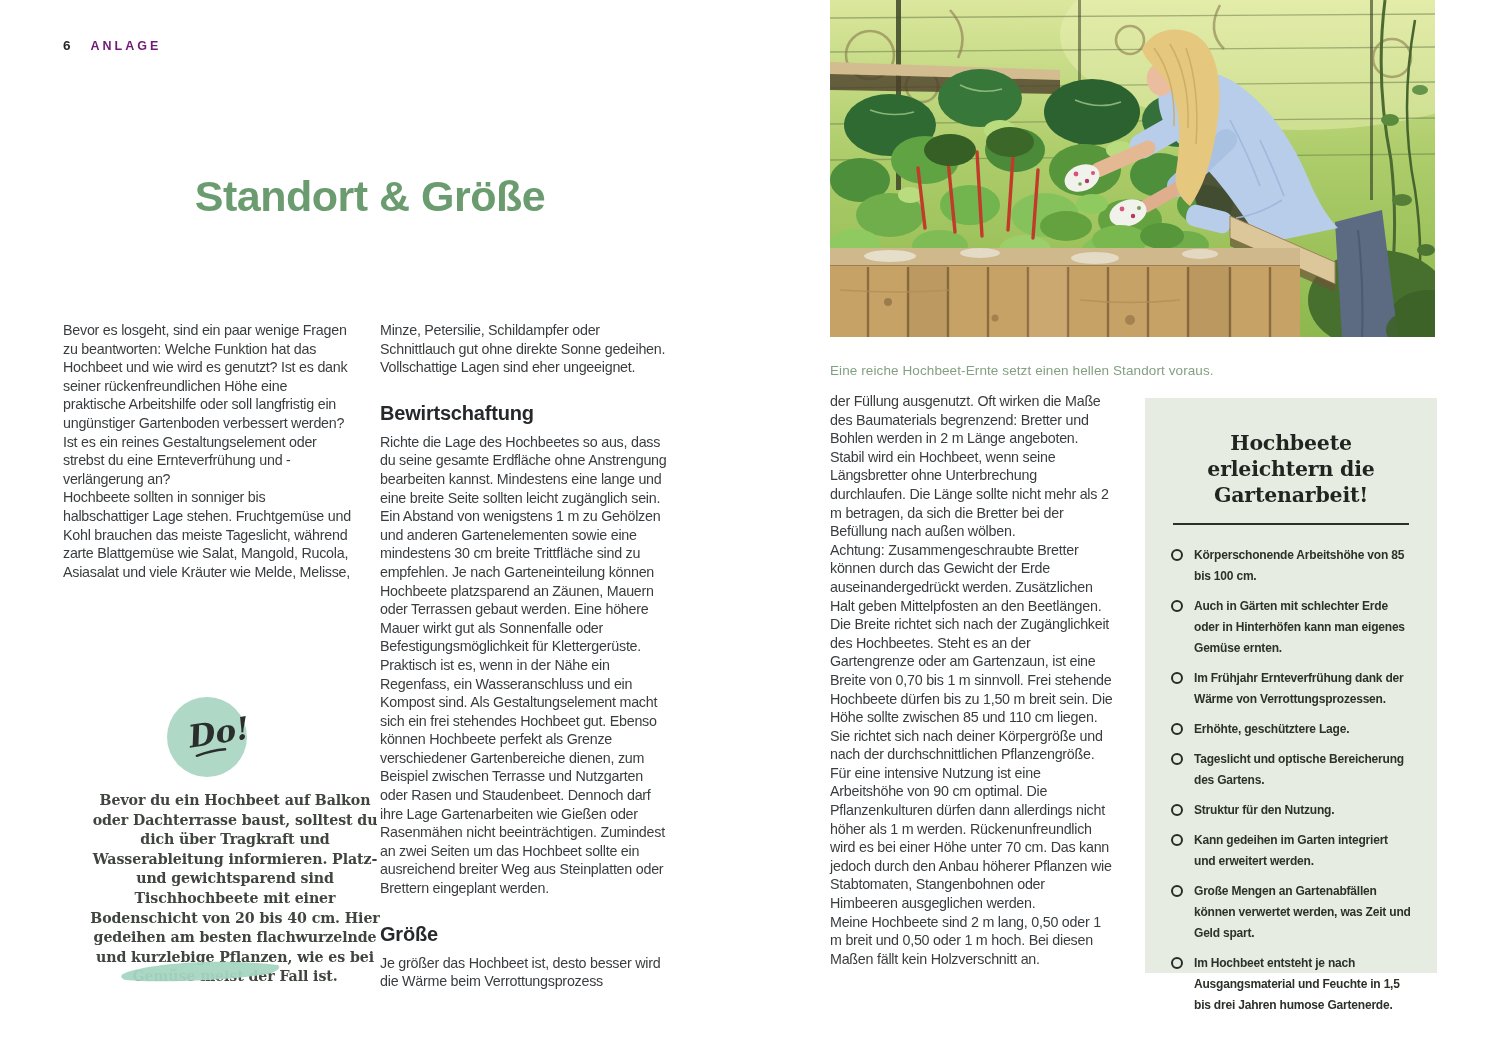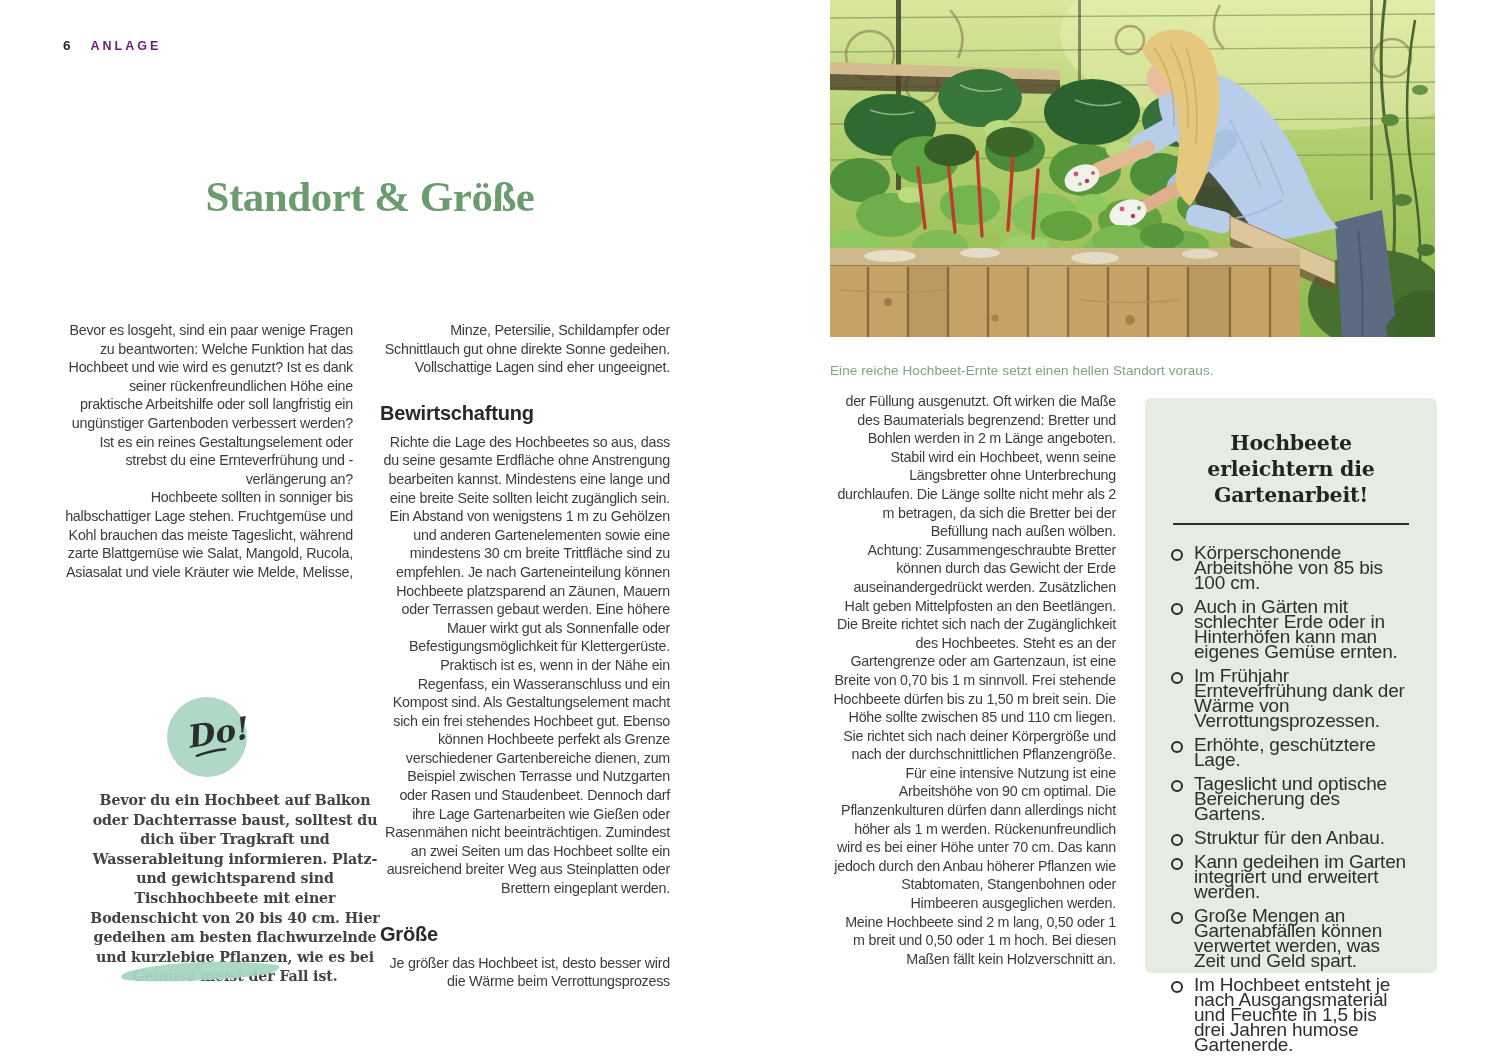--- a/index.html
+++ b/index.html
@@ -3,46 +3,46 @@
 <meta charset="utf-8">
 <style>
   html,body{margin:0;padding:0;background:#ffffff;}
   .spread{position:relative;width:1500px;height:1059px;background:#ffffff;overflow:hidden;
           font-family:"Liberation Sans", sans-serif;color:#3a3d3f;}
   
   .folio{position:absolute;left:63px;top:38px;display:flex;align-items:baseline;gap:20px;}
   .folio .num{font-size:13.5px;font-weight:700;color:#26292b;}
   .folio .head{font-size:12.5px;font-weight:600;letter-spacing:3px;color:#701a75;}
   .page-title{position:absolute;left:63px;top:155px;width:614px;text-align:center;
-              font-family:Liberation Serif, serif;font-weight:700;font-size:43px;
+              font-family:Liberation Sans, sans-serif;font-weight:700;font-size:43px;
               letter-spacing:-0.5px;color:#6b9c70;margin-top:17px;}
   .col{position:absolute;width:290px;font-size:14.3px;line-height:18.6px;letter-spacing:-0.25px;}
-  .col p{margin:0;hyphens:auto;text-align:right;-webkit-hyphens:auto;}
+  .col p{margin:0;hyphens:auto;-webkit-hyphens:auto;}
   .col h2{margin:23px 0 7px 0;font-size:20px;line-height:26px;font-weight:700;color:#26292b;letter-spacing:-0.2px;}
   .col1{left:63px;top:321px;}
   .col2{left:380px;top:321px;}
   .col2 h2:first-child{margin-top:0;}
   .do-badge{position:absolute;left:167px;top:697px;width:80px;height:80px;border-radius:50%;background:#b0d8c6;}
   .do-badge svg{position:absolute;left:0;top:0;}
   .do-text{position:absolute;left:85px;top:791px;width:300px;text-align:center;
            font-family:"DejaVu Serif", serif;font-weight:700;font-size:14.2px;line-height:19.6px;
            color:#40463f;letter-spacing:-0.1px;}
   .brush{position:absolute;left:118px;top:953px;}
   
   .photo{position:absolute;left:830px;top:0;width:605px;height:337px;display:block;}
   .caption{position:absolute;left:830px;top:346px;width:600px;font-size:13.5px;color:#84a083;letter-spacing:0.1px;margin-top:17px;}
   .col3{left:830px;top:392px;width:286px;}
   .infobox{position:absolute;left:1145px;top:398px;width:292px;height:575px;background:#e7ece3;
-           box-sizing:border-box;padding:32px 26px 0 26px;color:#2c3129;border-radius:6px;}
+           box-sizing:border-box;padding:32px 26px 0 26px;color:#2c3129;}
   .infobox .ib-title{font-family:"DejaVu Serif", serif;font-weight:700;font-size:20.5px;line-height:26px;
                      text-align:center;color:#1f2620;letter-spacing:-0.2px;}
   .infobox .rule{width:236px;margin:15px auto 20px auto;border-top:2px solid #2a2f28;}
   .infobox ul{list-style:none;margin:0;padding:0;}
   .infobox li{position:relative;padding-left:23px;margin-bottom:9px;
-              font-size:19px;line-height:15px;letter-spacing:-0.2px;}
+              font-size:12px;line-height:21px;letter-spacing:-0.2px;font-weight:bold;}
   .infobox li .o{position:absolute;left:0;top:3.5px;width:8px;height:8px;border:2.6px solid #272d25;border-radius:50%;}
 </style>
 </head>
 <body>
 
 <div class="spread">
 
   <div class="folio">
     <span class="num">6</span>
     <span class="head">ANLAGE</span>
@@ -267,21 +267,21 @@
 
 
 
         <li>
           <span class="o"></span>
           <span>Tageslicht und optische Bereicherung des Gartens.</span>
         </li>
 
         <li>
           <span class="o"></span>
-          <span>Struktur für den Anbau.</span>
+          <span>Struktur für den Nutzung.</span>
         </li>
 
         <li>
           <span class="o"></span>
           <span>Kann gedeihen im Garten integriert und erweitert werden.</span>
         </li>
 
         <li>
           <span class="o"></span>
           <span>Große Mengen an Gartenabfällen können verwertet werden, was Zeit und Geld spart.</span>

